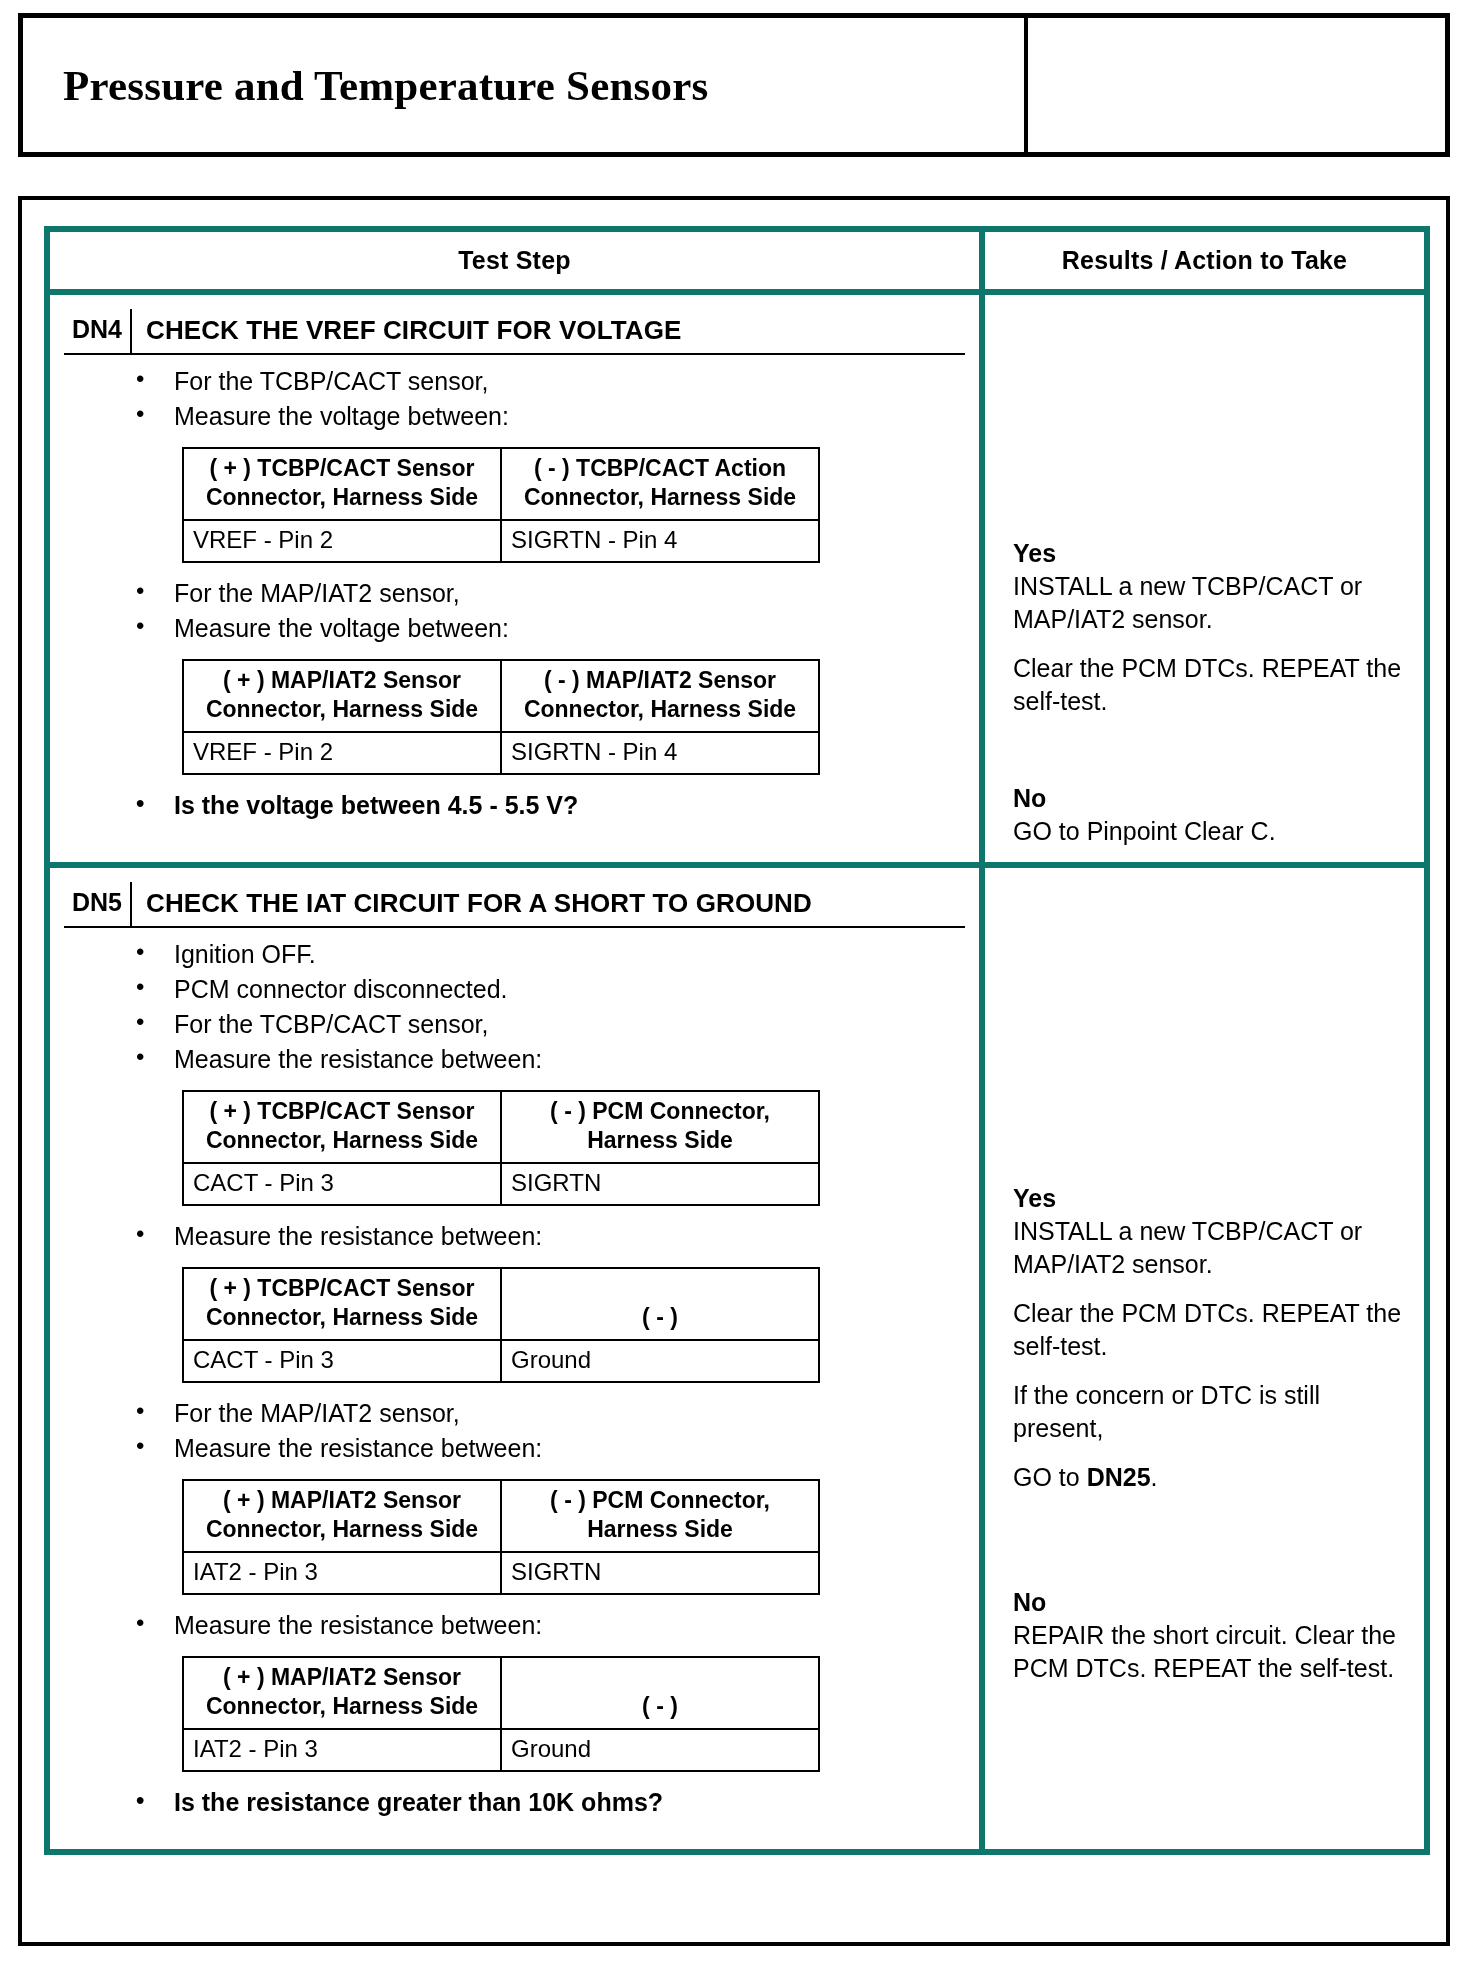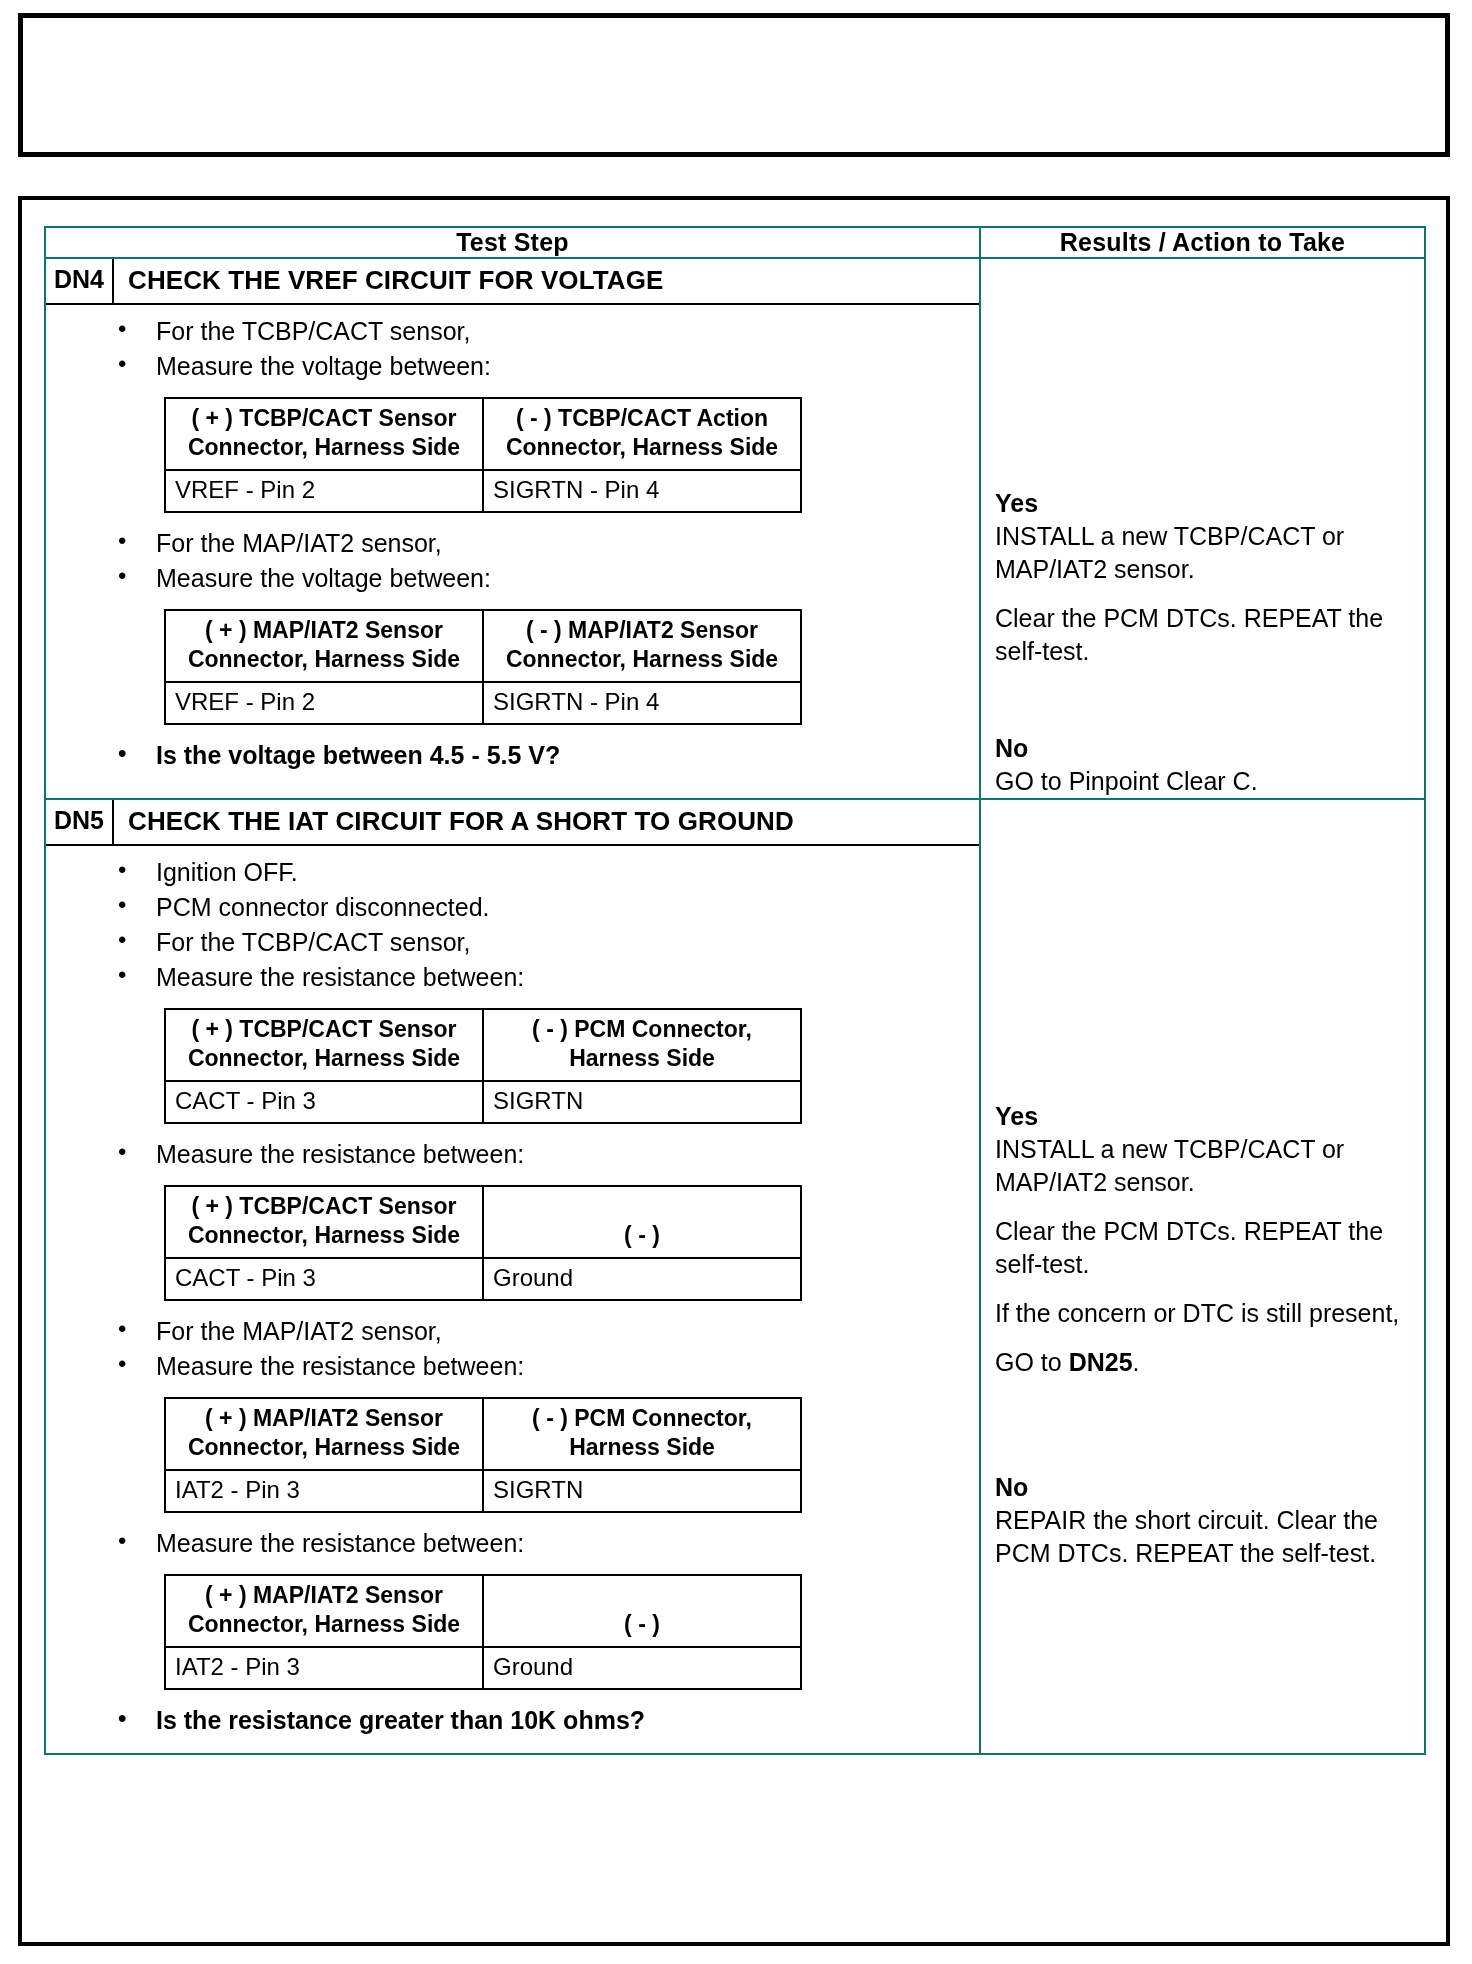--- a/index.html
+++ b/index.html
@@ -38,22 +38,22 @@
     position:absolute;left:18px;top:196px;width:1432px;height:1750px;
     border:4px solid #000;box-sizing:border-box;
   }
 
   
   .ptable{
     position:absolute;left:22px;top:26px;width:1380px;
     border-collapse:collapse;table-layout:fixed;
   }
   .ptable td,.ptable th{
-    border:2px solid #0f766e;
-    vertical-align:top;padding:0;
+    border:6px solid #0f766e;
+    vertical-align:top;padding:14px;
   }
   .colhead{
     text-align:center;font-weight:bold;font-size:25px;
     padding:7px 0 9px 0;letter-spacing:.2px;
   }
   .col-step{width:935px;}
   .col-res{width:445px;}
 
   
   .steprow{display:flex;border-bottom:2px solid #000;}
@@ -107,20 +107,23 @@
   .spacer-top-dn4{height:228px;}
   .spacer-top-dn5{height:300px;}
   .inline-b{font-weight:bold;}
 </style>
 </head>
 <body>
 
 <div class="page">
 
   <div class="header">
+    <div class="header-title">
+      <span>Pressure and Temperature Sensors</span>
+    </div>
   </div>
 
   <div class="frame">
 
     <table class="ptable">
       <colgroup>
           <col class="col-step">
           <col class="col-res">
         </colgroup>
       <tbody>

